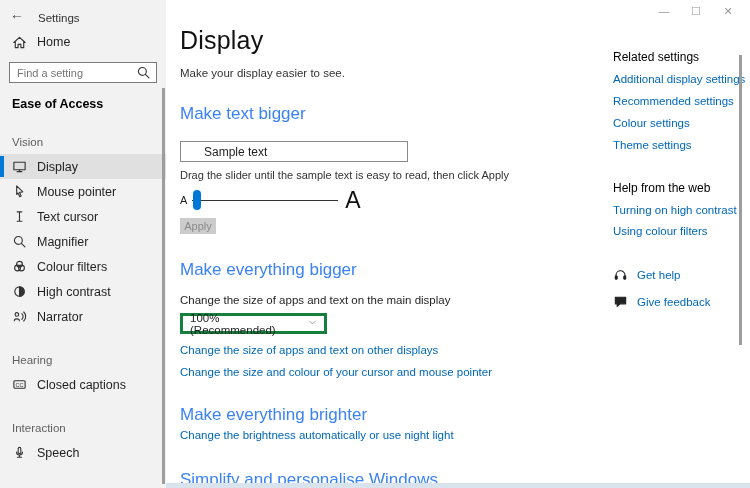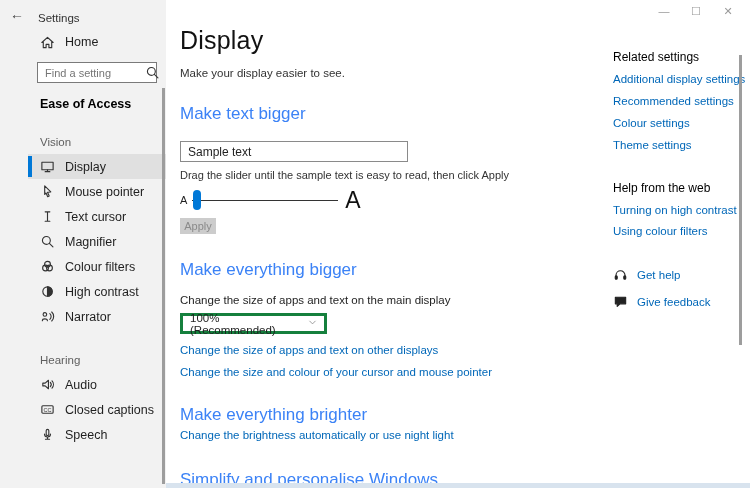--- a/index.html
+++ b/index.html
@@ -13,41 +13,41 @@
     font-size: 12px;
   }
 
   
   .back-btn { position: absolute; top: 6px; left: 10px; font-size: 14px; color: #444; cursor: pointer; z-index: 5; }
   .app-title { position: absolute; top: 12px; left: 38px; font-size: 11.5px; color: #333; z-index: 5; }
   .win-controls { position: absolute; top: 0; right: 6px; display: flex; z-index: 5; }
   .win-controls span { width: 32px; height: 22px; display: flex; align-items: center; justify-content: center; font-size: 11px; color: #9a9a9a; cursor: pointer; }
 
   
-  .sidebar { position: absolute; top: 0; left: 0; width: 166px; height: 488px; background: #f2f2f2; overflow: hidden; padding-left: 28px; }
+  .sidebar { position: absolute; top: 0; left: 0; width: 166px; height: 488px; background: #f2f2f2; overflow: hidden; }
   .home-row { margin-top: 30px; height: 24px; display: flex; align-items: center; gap: 10px; padding-left: 12px; font-size: 12.5px; cursor: pointer; }
   .search-box { margin: 8px 9px 0 9px; height: 21px; background: #fff; border: 1px solid #7a7a7a; display: flex; align-items: center; padding: 0 5px 0 7px; }
   .search-box input { border: none; outline: none; flex: 1; font-size: 11px; color: #5f5f5f; background: transparent; font-family: inherit; width: 100px; }
   .category-title { margin: 14px 12px 0 12px; font-size: 12.5px; font-weight: bold; color: #000; }
   .section-label { margin: 25px 12px 6px 12px; font-size: 11.5px; color: #5f5f5f; }
   .nav-item { position: relative; height: 25px; display: flex; align-items: center; gap: 10px; padding-left: 12px; font-size: 12.5px; cursor: pointer; }
   .nav-item.selected { background: #e0e0e0; }
   .nav-item.selected::before { content: ""; position: absolute; left: 0; top: 2px; bottom: 2px; width: 4px; background: #0078d7; }
   .icon { display: inline-flex; width: 15px; height: 15px; align-items: center; justify-content: center; color: #333; flex: 0 0 15px; }
   .icon svg { width: 15px; height: 15px; }
   .sidebar-scrollthumb { position: absolute; left: 162px; top: 88px; width: 3px; height: 396px; background: #9d9d9d; }
 
   
   .content { position: absolute; left: 166px; top: 0; width: 584px; height: 488px; background: #ffffff; }
   .col-left { position: absolute; left: 14px; top: 0; width: 420px; }
   .page-title { margin-top: 26px; font-size: 25px; font-weight: 300; color: #111; letter-spacing: 0.2px; }
   .page-subtitle { margin-top: 12px; font-size: 11.5px; color: #333; }
   .section-heading { font-size: 17px; font-weight: 300; color: #3b82f6; }
   .h-text-bigger { margin-top: 25px; }
-  .sample-input { margin-top: 17px; width: 228px; height: 21px; border: 1px solid #8a8a8a; background: #fff; display: flex; align-items: center; padding-left: 7px; font-size: 12px; color: #1f1f1f; }
+  .sample-input { margin-top: 17px; width: 228px; height: 21px; border: 1px solid #8a8a8a; background: #fff; display: flex; align-items: center; padding-left: 23px; font-size: 12px; color: #1f1f1f; }
   .slider-hint { margin-top: 7px; font-size: 11px; color: #333; }
   .slider-row { margin-top: 6px; height: 26px; display: flex; align-items: center; }
   .slider-a-small { font-size: 11px; color: #1f1f1f; margin-right: 5px; }
   .slider-track-wrap { position: relative; width: 146px; height: 26px; display: flex; align-items: center; }
   .slider-track { width: 100%; height: 1px; background: #333; }
   .slider-handle { position: absolute; left: 1px; top: 3px; width: 8px; height: 20px; border-radius: 4px; background: #0078d7; cursor: pointer; }
   .slider-a-big { font-size: 23px; color: #111; margin-left: 7px; }
   .apply-btn { margin-top: 5px; width: 36px; height: 16px; background: #cccccc; color: #8a8a8a; font-size: 11px; display: flex; align-items: center; justify-content: center; cursor: default; }
   .h-everything-bigger { margin-top: 26px; }
   .dropdown-label { margin-top: 14px; font-size: 11.5px; color: #1f1f1f; }
@@ -168,35 +168,28 @@
           <path d="M2.5 12.5 C2.5 9.8 7.9 9.8 7.9 12.5 M10.5 5 a4 4 0 0 1 0 6 M12.5 3.2 a6.6 6.6 0 0 1 0 9.6"></path>
         </svg>
       </span>
     <span>Narrator</span>
   </div>
 
   <div class="section-label">Hearing</div>
   <div class="nav-item">
     <span class="icon">
         <svg viewBox="0 0 16 16" fill="none" stroke="currentColor" stroke-width="1.2" stroke-linecap="round" stroke-linejoin="round">
-          <path d="M3 6.5 H5.5 L9 3.5 V12.5 L5.5 9.5 H3 Z M11 5.8 a3.2 3.2 0 0 1 0 4.4 M12.8 4.2 a5.6 5.6 0 0 1 0 7.6"></path>
-        </svg>
-      </span>
-    <span>Audio</span>
-  </div>
-  <div class="nav-item">
-    <span class="icon">
-        <svg viewBox="0 0 16 16" fill="none" stroke="currentColor" stroke-width="1.2" stroke-linecap="round" stroke-linejoin="round">
           <rect x="2" y="4" width="12" height="8" rx="1"></rect>
           <text x="3.6" y="10.4" font-size="6" fill="currentColor" stroke="none" font-family="inherit">CC</text>
         </svg>
       </span>
     <span>Closed captions</span>
   </div>
 
+  <div class="section-label">Interaction</div>
   <div class="nav-item">
     <span class="icon">
         <svg viewBox="0 0 16 16" fill="none" stroke="currentColor" stroke-width="1.2" stroke-linecap="round" stroke-linejoin="round">
           <rect x="6.6" y="2.5" width="2.8" height="6.5" rx="1.4"></rect>
           <path d="M4.8 7.5 a3.2 3.2 0 0 0 6.4 0 M8 10.8 V13 M5.8 13 H10.2"></path>
         </svg>
       </span>
     <span>Speech</span>
   </div>
 

